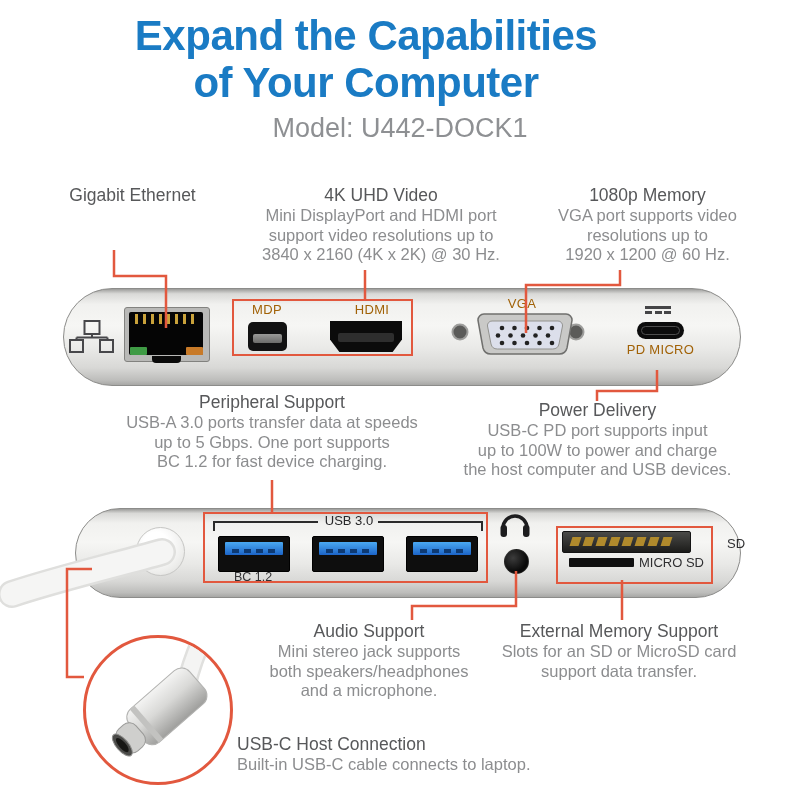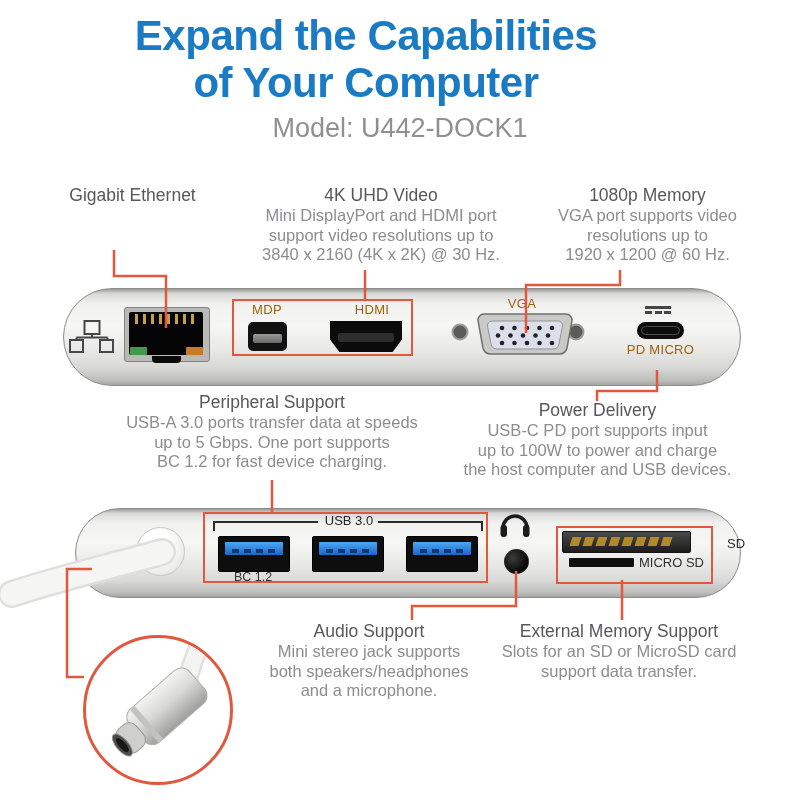--- a/index.html
+++ b/index.html
@@ -240,20 +240,24 @@
       <g transform="translate(102,50) rotate(49)">
         <rect x="-22" y="-12" width="44" height="80" rx="11" fill="url(#metal)" stroke="#b3b3b1" stroke-width="1"></rect>
         <rect x="-22" y="52" width="44" height="6" fill="#c2c2c0"></rect>
         <rect x="-14.5" y="64" width="29" height="24" rx="9" fill="#cfcfcd" stroke="#9a9a98" stroke-width="1"></rect>
         <ellipse cx="0" cy="87" rx="13.5" ry="6" fill="#4a4a48" stroke="#8f8f8d" stroke-width="1"></ellipse>
         <ellipse cx="0" cy="87" rx="9" ry="3.4" fill="#171715"></ellipse>
       </g>
     </svg>
   </div>
 
+  <div class="abs callout left-align" style="left:237px;top:734px;width:340px;">
+    <div class="ct">USB-C Host Connection</div>
+    <div class="cb">Built-in USB-C cable connects to laptop.</div>
+  </div>
 
   <svg id="lines-overlay" width="800" height="800" viewBox="0 0 800 800">
     <g fill="none" stroke="var(--accent-red)" stroke-width="2.5">
       <polyline points="114,250 114,276 166,276 166,328"></polyline>
       <polyline points="365,270 365,300"></polyline>
       <polyline points="620,270 620,285 526,285 526,333"></polyline>
       <polyline points="657,370 657,391 597,391 597,401"></polyline>
       <polyline points="272,480 272,512"></polyline>
       <polyline points="516,571 516,606 412,606 412,620"></polyline>
       <polyline points="622,580 622,620"></polyline>

